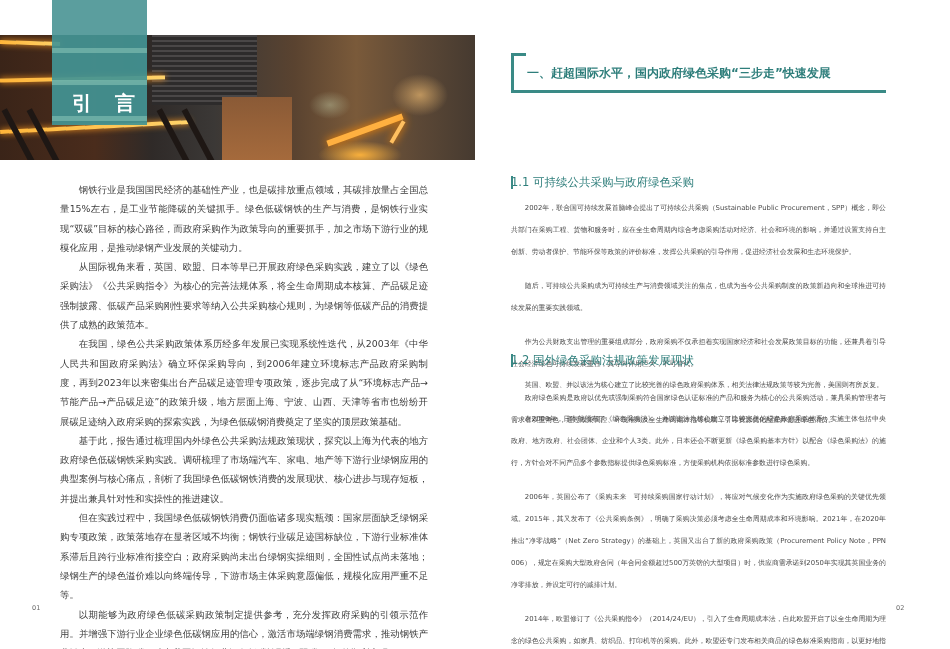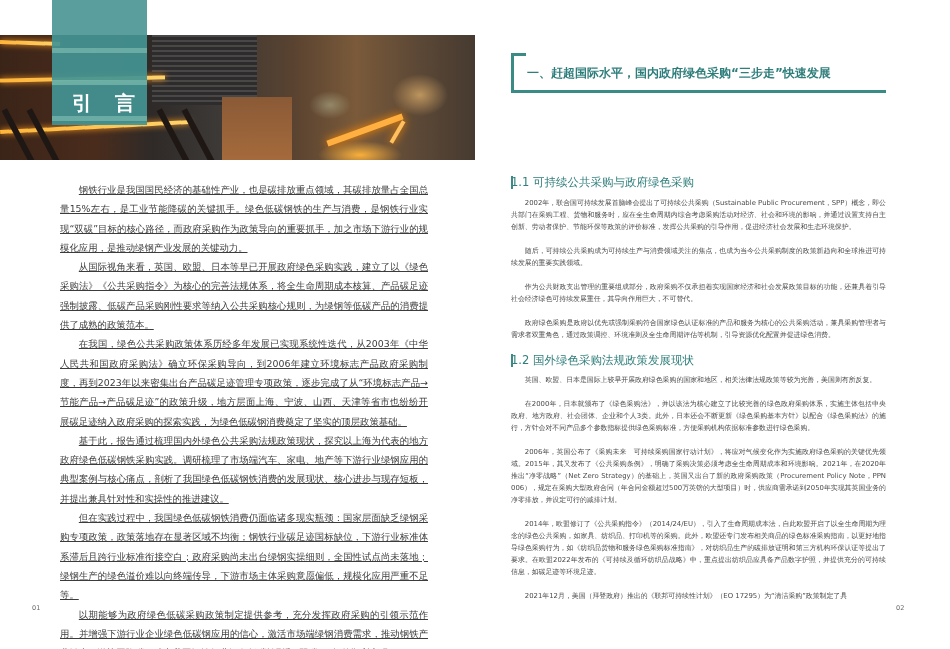--- a/index.html
+++ b/index.html
@@ -34,42 +34,42 @@
     background: rgba(66,148,148,0.92);
   }
   .title-box .upper { position: absolute; left: 0; top: 0; width: 100%; height: 35px; background: #5b9e9e; }
   .title-box .stripe { position: absolute; left: 0; height: 5px; width: 100%; background: rgba(140,200,185,0.55); }
   .title-box .s1 { top: 48px; } .title-box .s2 { top: 80px; } .title-box .s3 { top: 116px; }
   .title-box .label {
     position: absolute; left: 20px; top: 90px; font-size: 20px; font-weight: bold; color: #ffffff; letter-spacing: 8px;
   }
 
   .left-body { position: absolute; left: 60px; top: 180px; width: 368px; font-size: 9.4px; line-height: 19.3px; color: #3c3c3c; text-align: justify; }
-  .left-body p { text-indent: 2em; text-decoration: underline; }
+  .left-body p { text-indent: 2em; }
   .page-num { position: absolute; font-size: 6.5px; color: #666; }
   .page-num.left { left: 32px; top: 604px; }
   .page-num.right { left: 896px; top: 604px; }
 
   
   .page-right { position: absolute; left: 475px; top: 0; width: 475px; height: 649px; }
   .chapter-head { position: absolute; left: 36px; top: 53px; width: 375px; height: 40px; }
   .chapter-head .bracket-v { position: absolute; left: 0; top: 0; width: 3px; height: 40px; background: #3a8a86; }
   .chapter-head .bracket-top { position: absolute; left: 0; top: 0; width: 15px; height: 3px; background: #3a8a86; }
   .chapter-head .bracket-bottom { position: absolute; left: 0; top: 37px; width: 375px; height: 3px; background: #3a8a86; }
   .chapter-head .title { position: absolute; left: 16px; top: 12px; font-size: 12px; font-weight: bold; color: #2e7e7b; white-space: nowrap; }
 
   .lead { position: absolute; left: 36px; top: 108px; width: 375px; font-size: 9px; line-height: 19px; color: #333; font-weight: bold; text-align: justify; }
   .lead p { text-indent: 2em; }
 
   .section-title { position: absolute; left: 36px; font-size: 11.5px; font-weight: normal; color: #2e7e7b; padding-left: 0; white-space: nowrap; }
   .section-title::before { content: ""; position: absolute; left: 0; top: 1px; width: 2px; height: 13px; background: #3a8a86; }
   .sec-1-1 { top: 175px; }
   .sec-1-2 { top: 353px; }
 
-  .r-body { position: absolute; left: 36px; width: 375px; font-size: 6.9px; line-height: 12px; color: #4a4a4a; text-align: justify; }
+  .r-body { position: absolute; left: 36px; width: 375px; font-size: 6.9px; line-height: 22px; color: #4a4a4a; text-align: justify; }
   .r-body p { text-indent: 2em; }
   .r-body p.gap { margin-top: 12px; }
   .rb1 { top: 197px; }
   .rb2 { top: 374px; }
 </style>
 </head>
 <body>
 
 <div class="spread">
 
@@ -120,21 +120,21 @@
     <div class="section-title sec-1-1">1.1 可持续公共采购与政府绿色采购</div>
     <div class="r-body rb1">
       <p>2002年，联合国可持续发展首脑峰会提出了可持续公共采购（Sustainable Public Procurement，SPP）概念，即公共部门在采购工程、货物和服务时，应在全生命周期内综合考虑采购活动对经济、社会和环境的影响，并通过设置支持自主创新、劳动者保护、节能环保等政策的评价标准，发挥公共采购的引导作用，促进经济社会发展和生态环境保护。</p>
       <p class="gap">随后，可持续公共采购成为可持续生产与消费领域关注的焦点，也成为当今公共采购制度的政策新趋向和全球推进可持续发展的重要实践领域。</p>
       <p class="gap">作为公共财政支出管理的重要组成部分，政府采购不仅承担着实现国家经济和社会发展政策目标的功能，还兼具着引导社会经济绿色可持续发展重任，其导向作用巨大，不可替代。</p>
       <p class="gap">政府绿色采购是政府以优先或强制采购符合国家绿色认证标准的产品和服务为核心的公共采购活动，兼具采购管理者与需求者双重角色，通过政策调控、环境准则及全生命周期评估等机制，引导资源优化配置并促进绿色消费。</p>
     </div>
 
     <div class="section-title sec-1-2">1.2 国外绿色采购法规政策发展现状</div>
     <div class="r-body rb2">
-      <p>英国、欧盟、日本是国际上较早开展政府绿色采购的国家和地区，相关法律法规政策等较为完善，美国则有所反复。</p>
+      <p>英国、欧盟、并以该法为核心建立了比较完善的绿色政府采购体系，相关法律法规政策等较为完善，美国则有所反复。</p>
       <p class="gap">在2000年，日本就颁布了《绿色采购法》，并以该法为核心建立了比较完善的绿色政府采购体系，实施主体包括中央政府、地方政府、社会团体、企业和个人3类。此外，日本还会不断更新《绿色采购基本方针》以配合《绿色采购法》的施行，方针会对不同产品多个参数指标提供绿色采购标准，方便采购机构依据标准参数进行绿色采购。</p>
       <p class="gap">2006年，英国公布了《采购未来　可持续采购国家行动计划》，将应对气候变化作为实施政府绿色采购的关键优先领域。2015年，其又发布了《公共采购条例》，明确了采购决策必须考虑全生命周期成本和环境影响。2021年，在2020年推出“净零战略”（Net Zero Strategy）的基础上，英国又出台了新的政府采购政策（Procurement Policy Note，PPN 006），规定在采购大型政府合同（年合同金额超过500万英镑的大型项目）时，供应商需承诺到2050年实现其英国业务的净零排放，并设定可行的减排计划。</p>
       <p class="gap">2014年，欧盟修订了《公共采购指令》（2014/24/EU），引入了生命周期成本法，自此欧盟开启了以全生命周期为理念的绿色公共采购，如家具、纺织品、打印机等的采购。此外，欧盟还专门发布相关商品的绿色标准采购指南，以更好地指导绿色采购行为，如《纺织品货物和服务绿色采购标准指南》，对纺织品生产的碳排放证明和第三方机构环保认证等提出了要求。在欧盟2022年发布的《可持续及循环纺织品战略》中，重点提出纺织品应具备产品数字护照，并提供充分的可持续信息，如碳足迹等环境足迹。</p>
       <p class="gap">2021年12月，美国（拜登政府）推出的《联邦可持续性计划》（EO 17295）为“清洁采购”政策制定了具</p>
     </div>
 
     <div class="page-num right" style="left:421px">02</div>
   </div>
 </div>
 

